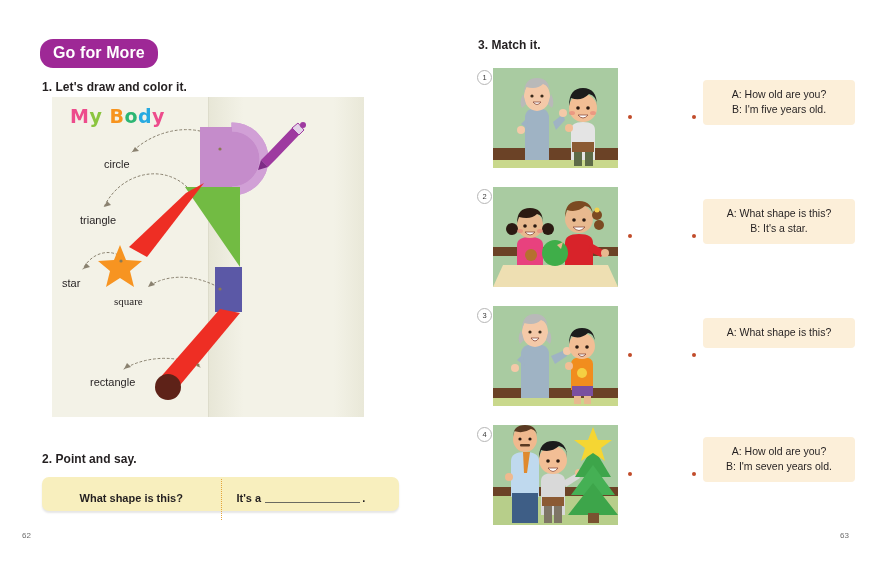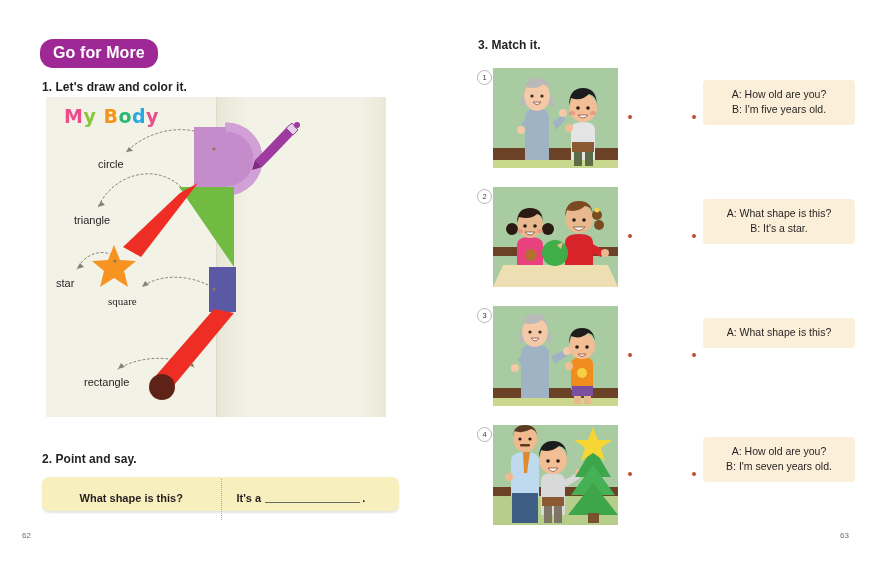--- a/index.html
+++ b/index.html
@@ -29,22 +29,22 @@
     position:absolute;
     font-size:12px; font-weight:bold; color:#231f20;
     letter-spacing:0.05px;
   }
   #task1-head { left:42px; top:70px;margin-top:10px; }
   #task2-head { left:42px; top:452px; }
   #task3-head { left:478px; top:38px; }
 
   
   #illus {
-    position:absolute; left:46px; top:97px;
-    width:340px; height:320px;
+    position:absolute; left:52px; top:97px;
+    width:312px; height:320px;
     background:#F3F2E7;
     overflow:hidden;
   }
   #illus .page-fold {
     position:absolute; left:50%; top:0; width:1px; height:100%;
     background:#DDDCCB;
   }
   #illus .fold-shade {
     position:absolute; left:50%; top:0; width:42px; height:100%;
     background:linear-gradient(to right,#E7E6D6 0%, #F3F2E7 85%);

